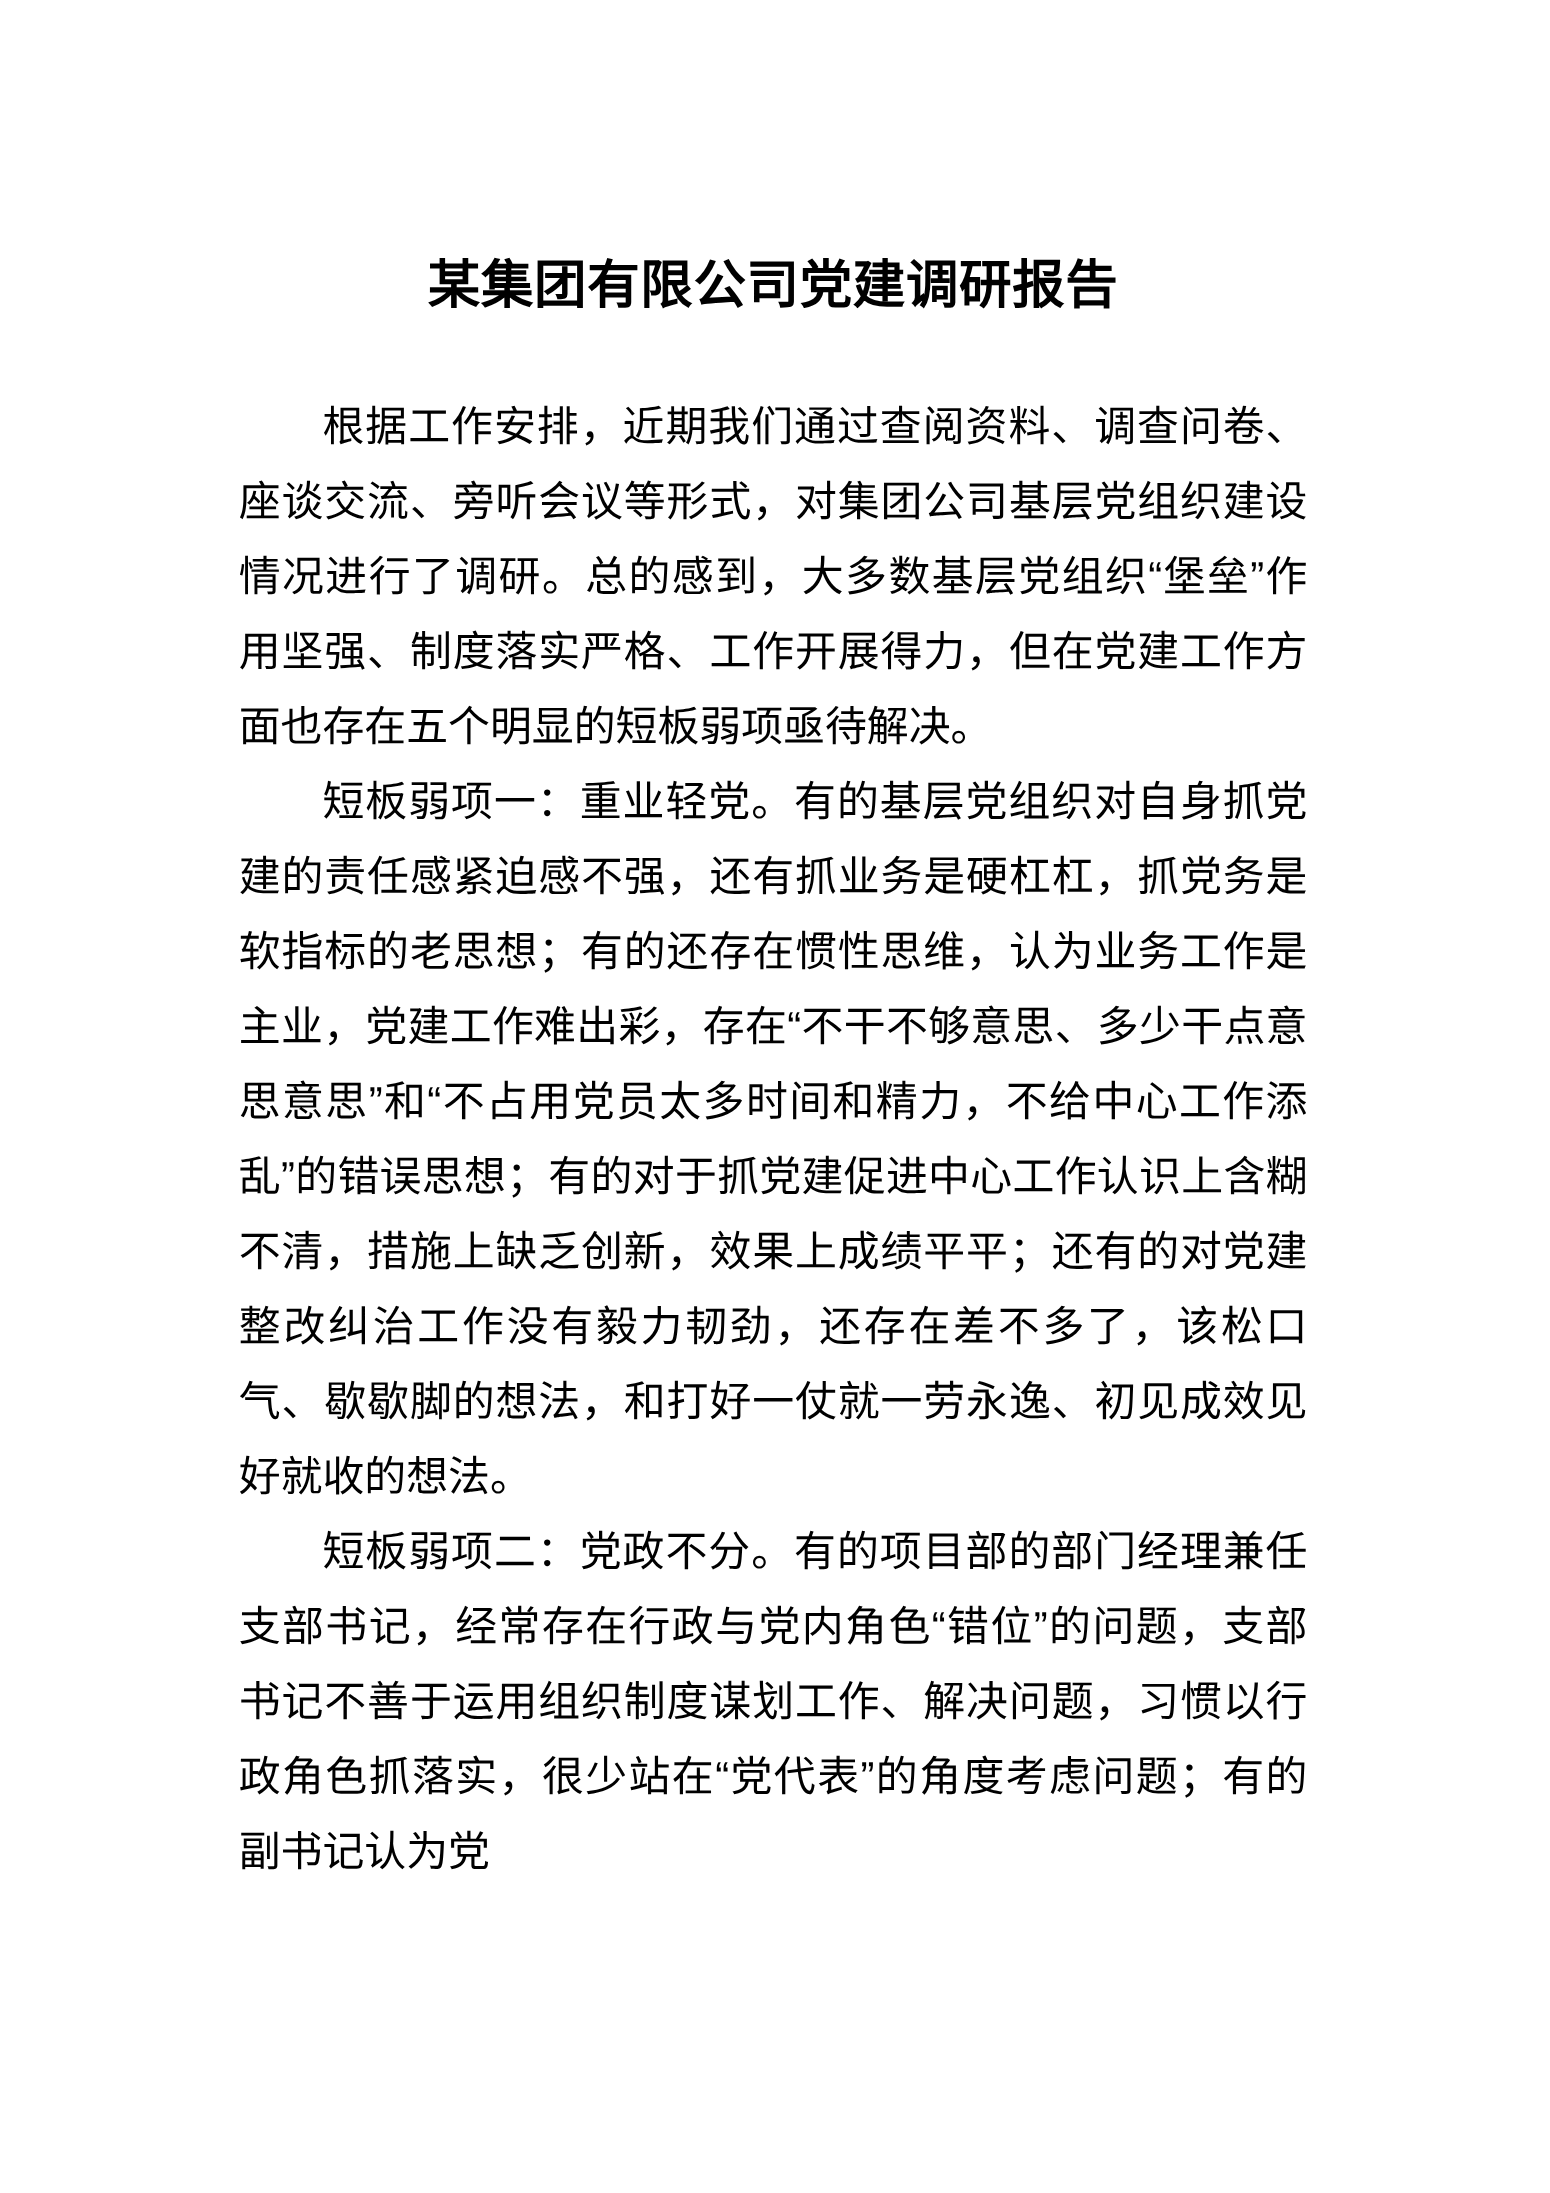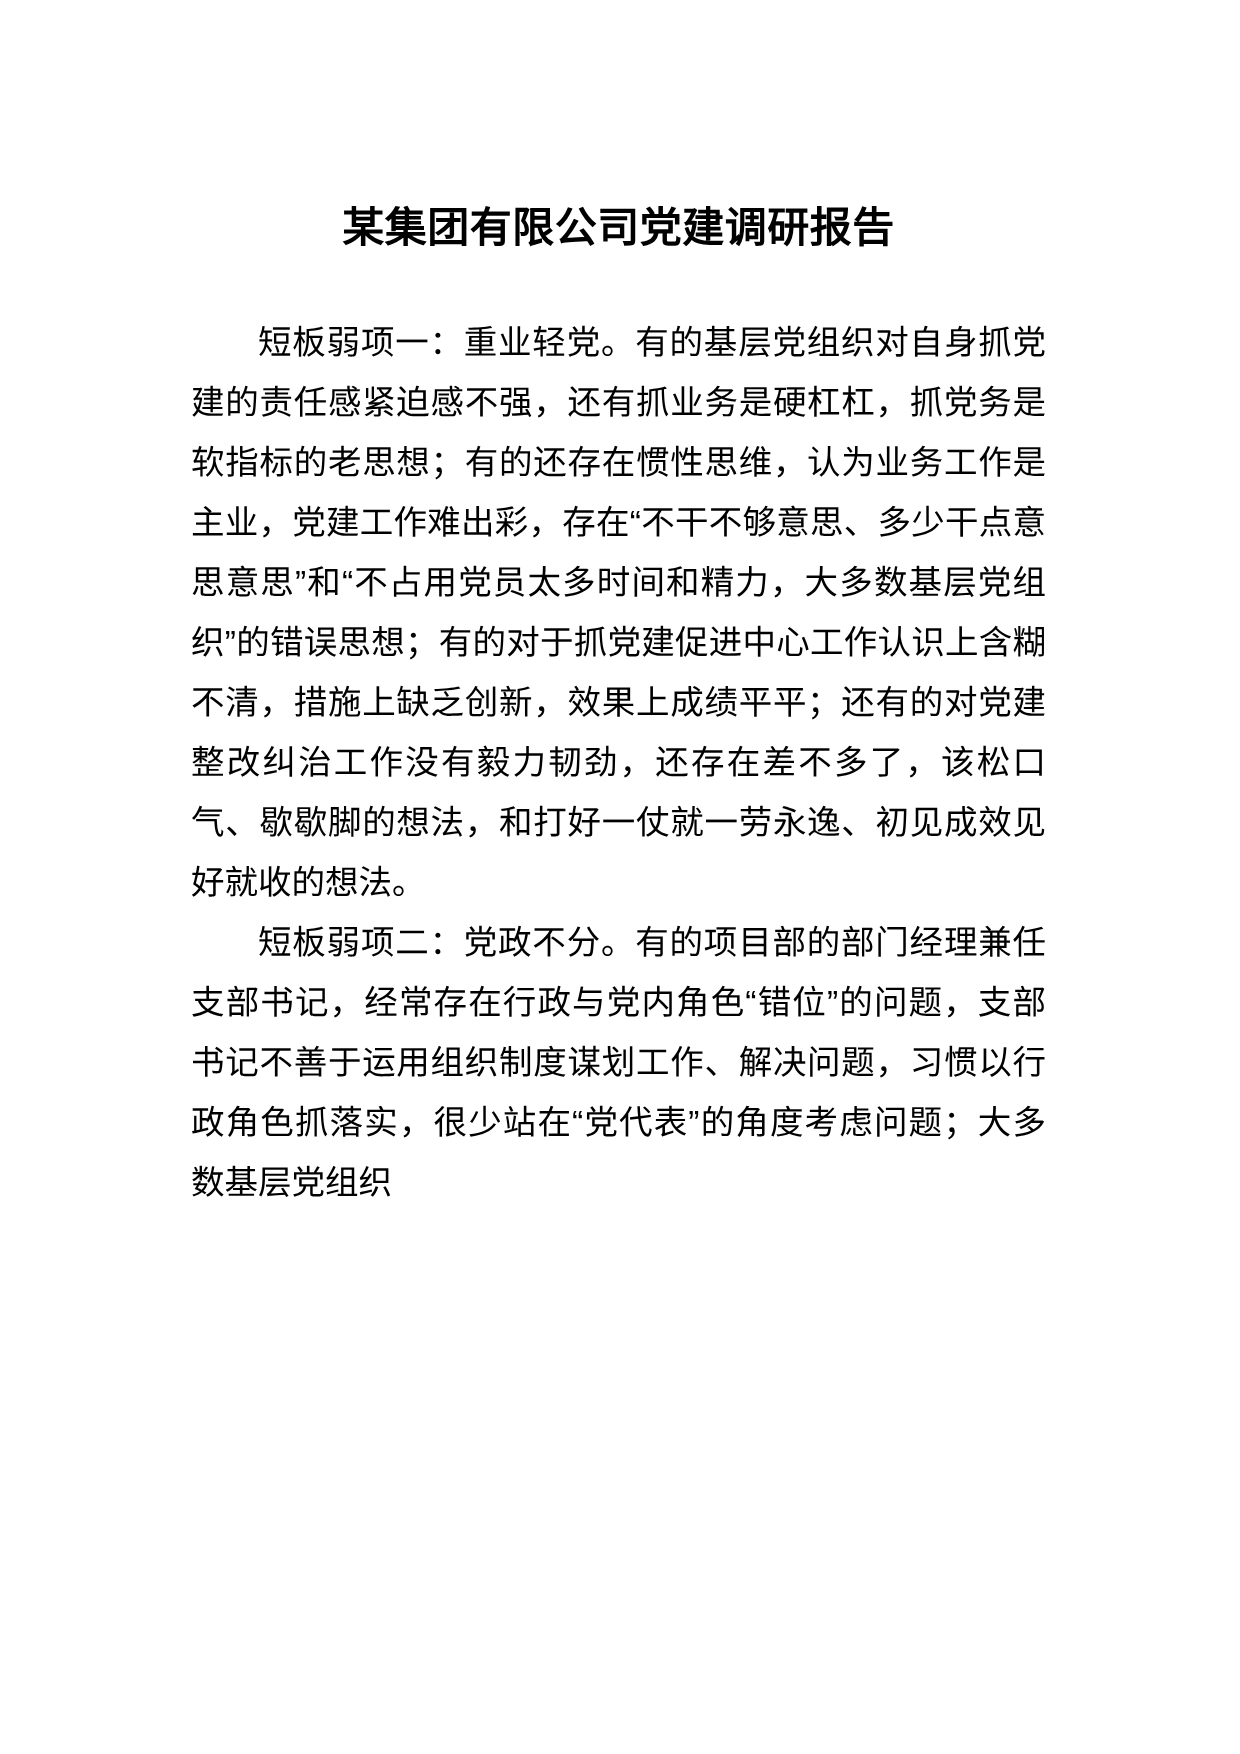--- a/index.html
+++ b/index.html
@@ -60,19 +60,20 @@
 </head>
 <body>
 
 <div class="page">
   <div class="page-body">
 
     <h1 class="doc-title">某集团有限公司党建调研报告</h1>
 
     <div class="title-spacer"></div>
 
+    <p class="doc-paragraph">根据工作安排，近期我们通过查阅资料、调查问卷、座谈交流、旁听会议等形式，对集团公司基层党组织建设情况进行了调研。总的感到，大多数基层党组织“堡垒”作用坚强、制度落实严格、工作开展得力，但在党建工作方面也存在五个明显的短板弱项亟待解决。</p>
 
-    <p class="doc-paragraph">短板弱项一：重业轻党。有的基层党组织对自身抓党建的责任感紧迫感不强，还有抓业务是硬杠杠，抓党务是软指标的老思想；有的还存在惯性思维，认为业务工作是主业，党建工作难出彩，存在“不干不够意思、多少干点意思意思”和“不占用党员太多时间和精力，大多数基层党组织”的错误思想；有的对于抓党建促进中心工作认识上含糊不清，措施上缺乏创新，效果上成绩平平；还有的对党建整改纠治工作没有毅力韧劲，还存在差不多了，该松口气、歇歇脚的想法，和打好一仗就一劳永逸、初见成效见好就收的想法。</p>
+    <p class="doc-paragraph">短板弱项一：重业轻党。有的基层党组织对自身抓党建的责任感紧迫感不强，还有抓业务是硬杠杠，抓党务是软指标的老思想；有的还存在惯性思维，认为业务工作是主业，党建工作难出彩，存在“不干不够意思、多少干点意思意思”和“不占用党员太多时间和精力，不给中心工作添乱”的错误思想；有的对于抓党建促进中心工作认识上含糊不清，措施上缺乏创新，效果上成绩平平；还有的对党建整改纠治工作没有毅力韧劲，还存在差不多了，该松口气、歇歇脚的想法，和打好一仗就一劳永逸、初见成效见好就收的想法。</p>
 
-    <p class="doc-paragraph">短板弱项二：党政不分。有的项目部的部门经理兼任支部书记，经常存在行政与党内角色“错位”的问题，支部书记不善于运用组织制度谋划工作、解决问题，习惯以行政角色抓落实，很少站在“党代表”的角度考虑问题；大多数基层党组织</p>
+    <p class="doc-paragraph">短板弱项二：党政不分。有的项目部的部门经理兼任支部书记，经常存在行政与党内角色“错位”的问题，支部书记不善于运用组织制度谋划工作、解决问题，习惯以行政角色抓落实，很少站在“党代表”的角度考虑问题；有的副书记认为党</p>
 
   </div>
 </div>
 
 </body></html>

